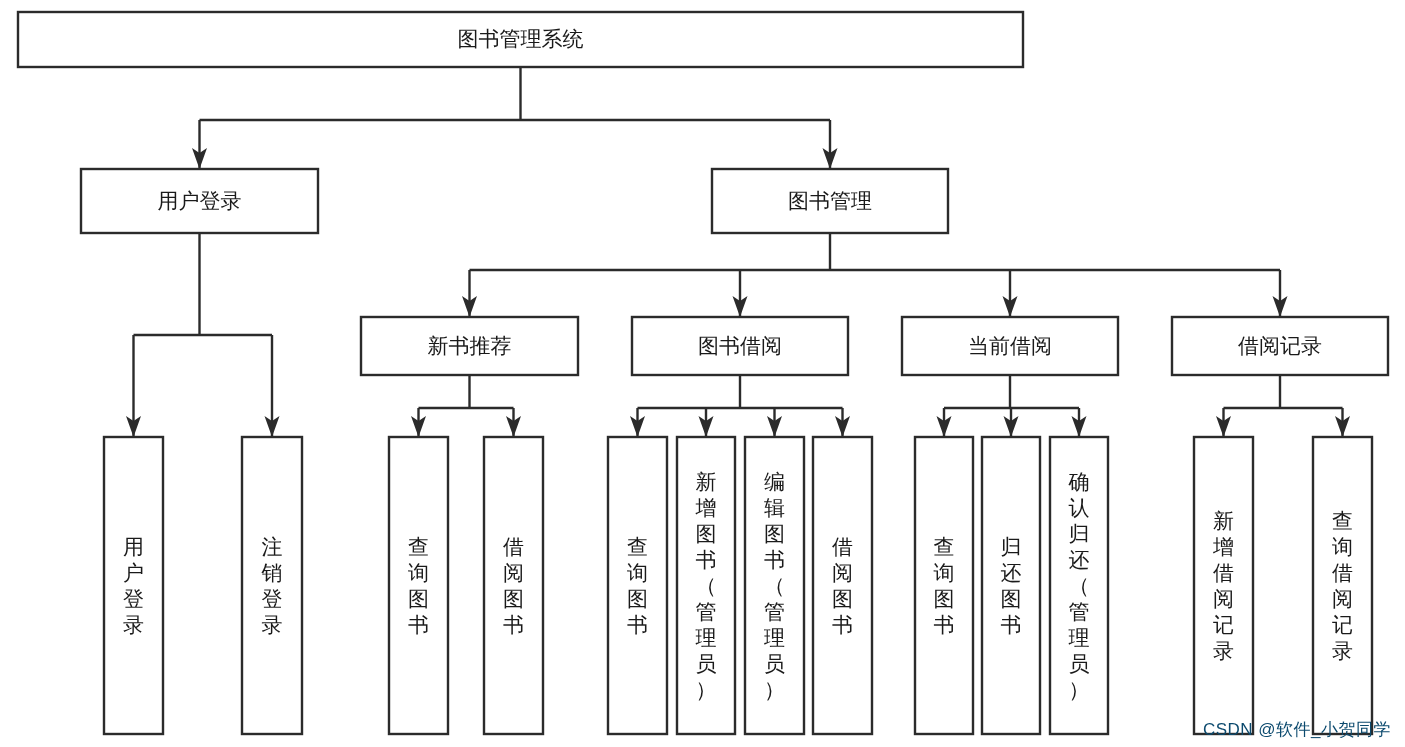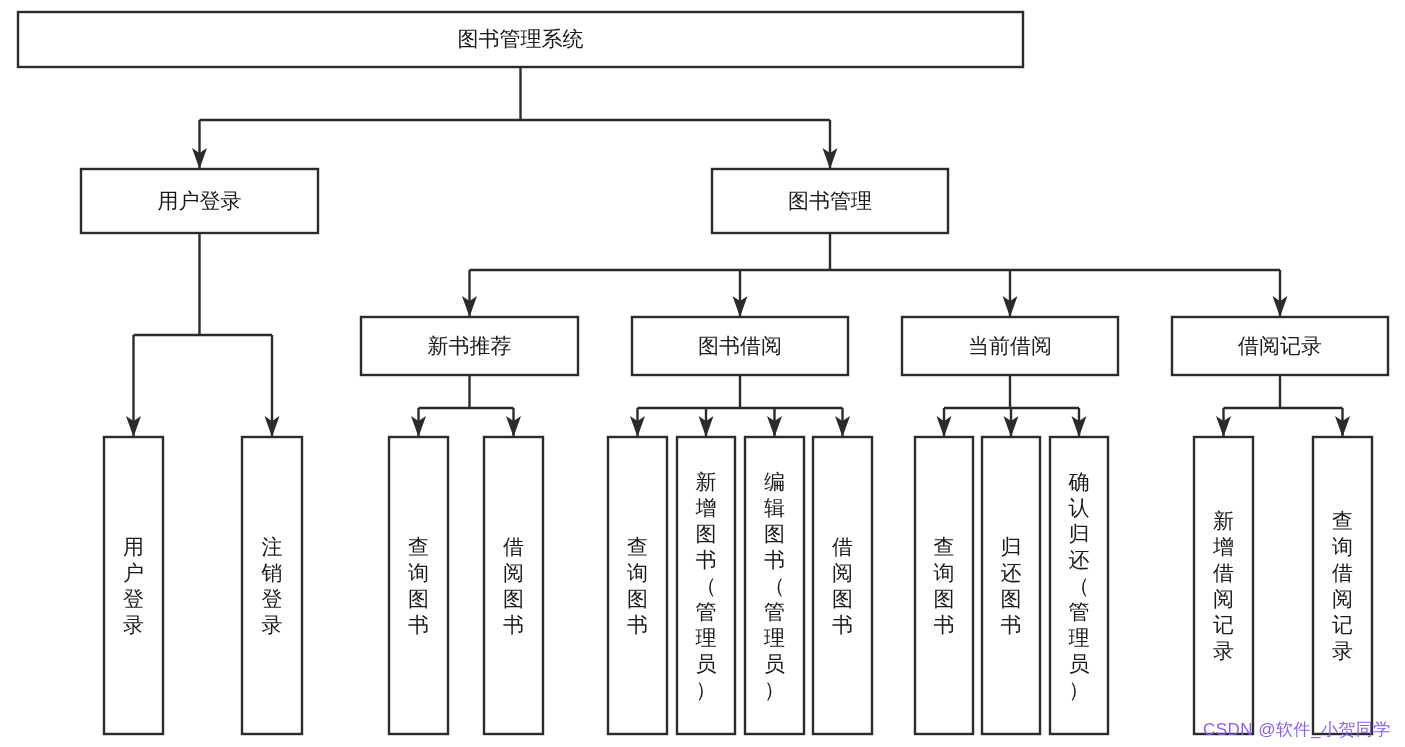--- a/index.html
+++ b/index.html
@@ -60,21 +60,21 @@
     font-size: 21px;
     fill: #1a1a1a;
     text-anchor: middle;
   }
   .watermark {
     position: absolute;
     right: 14px;
     bottom: 6px;
     font-family: "Liberation Sans", "DejaVu Sans", sans-serif;
     font-size: 17px;
-    color: #8b5cf6;
+    color: #0c4a6e;
     letter-spacing: 0.5px;
     white-space: nowrap;
     user-select: none;
   }
 </style>
 </head>
 <body>
 
 <div id="diagram-root">
   <svg id="flowchart" viewBox="0 0 1405 747">

